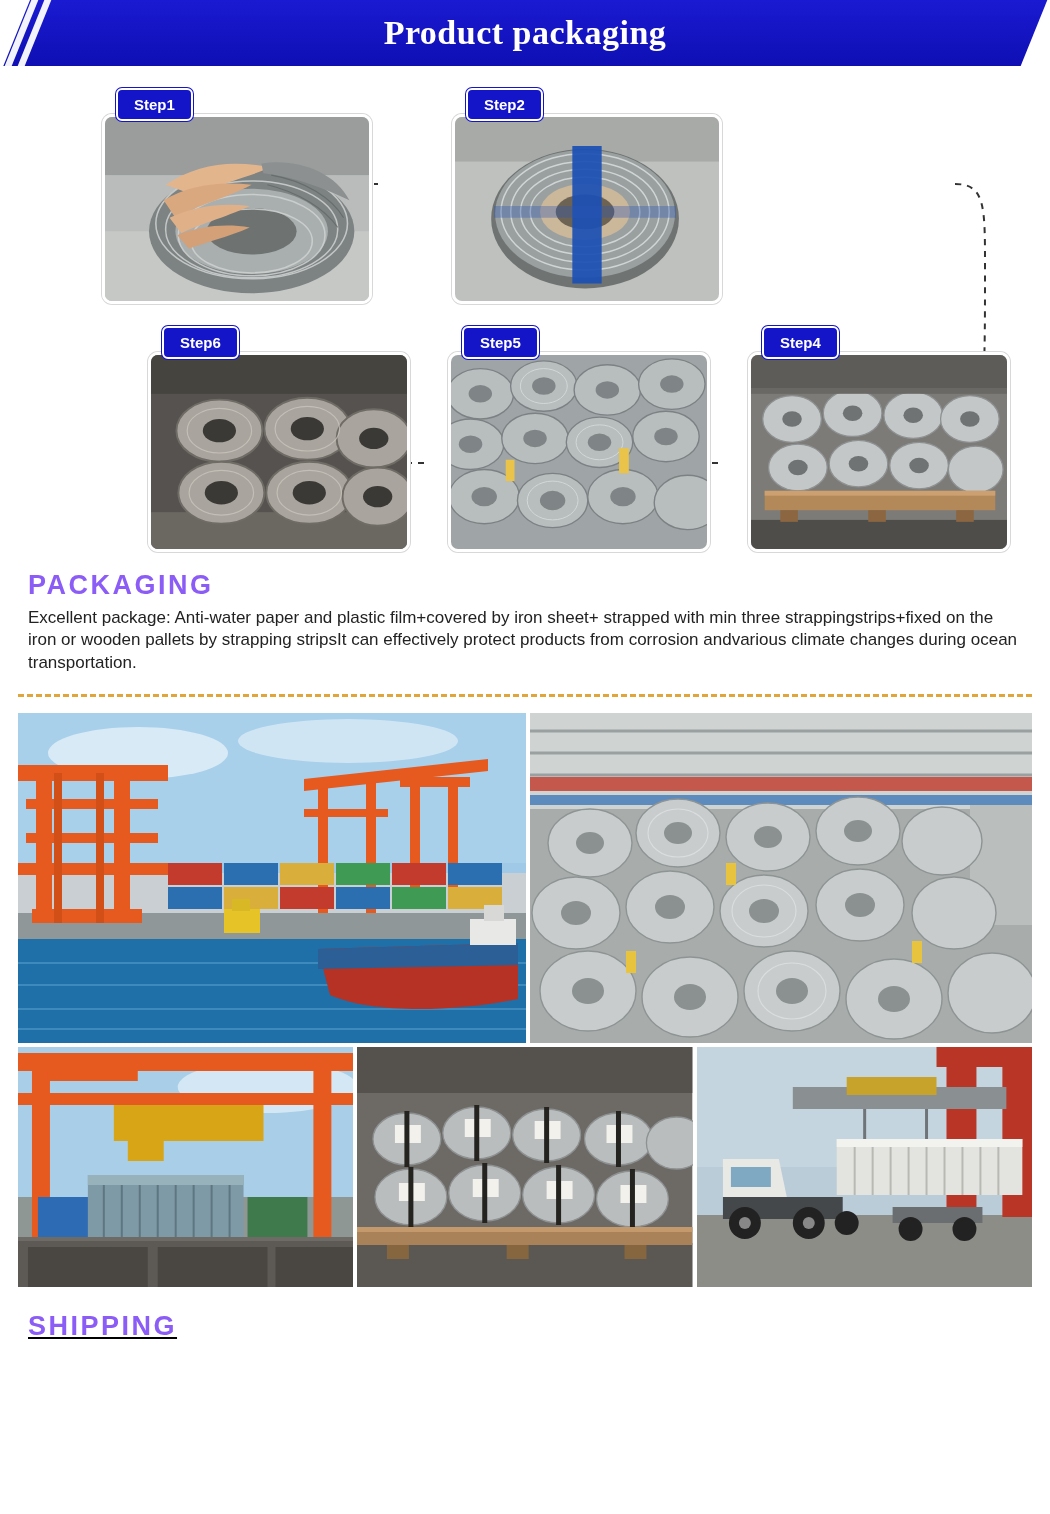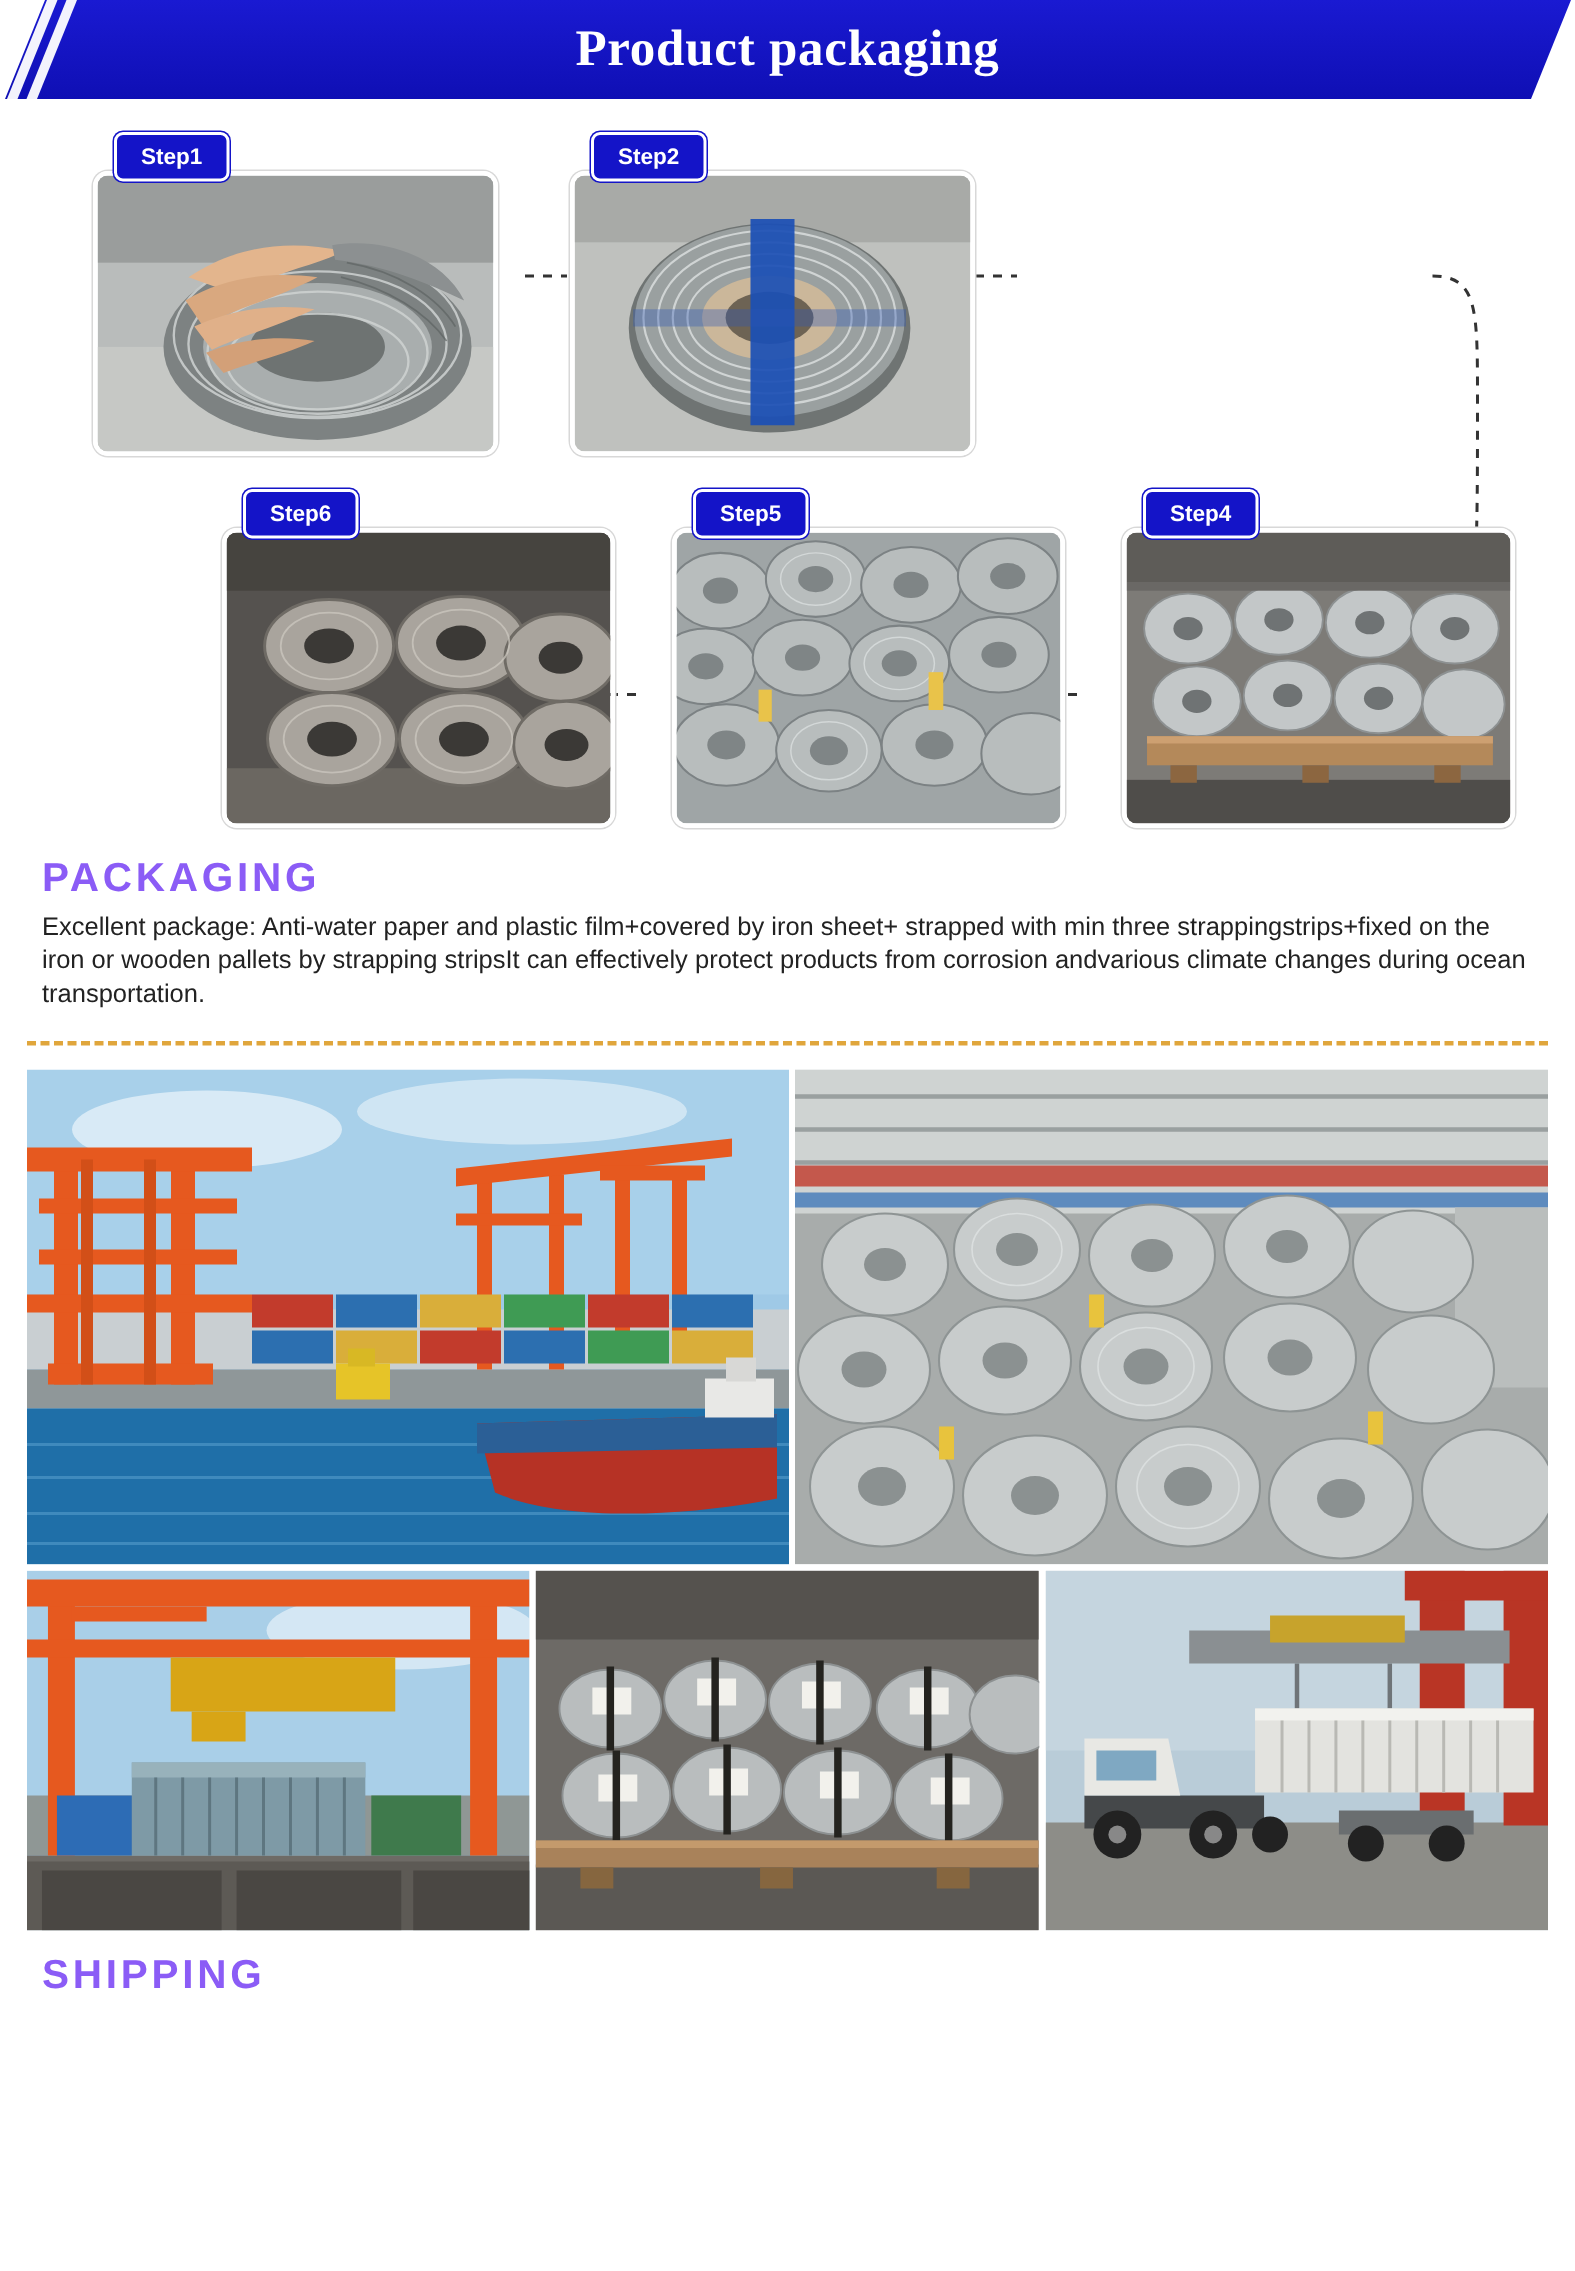--- a/index.html
+++ b/index.html
@@ -73,21 +73,21 @@
   
   .steps-wrap {
     position: relative;
     padding: 22px 0 4px 0;
   }
   .steps-row {
     display: flex;
     position: relative;
     z-index: 2;
   }
-  .row1 { padding-left: 62px; gap: 48px; }
+  .row1 { padding-left: 102px; gap: 80px; }
   .row2 { padding-left: 148px; gap: 38px; margin-top: 22px;}
   .step-cell {
     position: relative;
   }
   .step-badge {
     display: inline-block;
     background: #1414c8;
     color: #fff;
     font-size: 15px;
     font-weight: bold;
@@ -142,21 +142,21 @@
   }
 
   
   .gallery {
     margin: 0 18px;
   }
   .g-row { display: flex; gap: 4px; margin-bottom: 4px; }
   .g-img { overflow: hidden; position: relative; }
   .g-img svg { display:block; width: 100%; height: 100%; }
 
-  .shipping-block { margin-top: 14px; }
+  .shipping-block { margin-top: 24px; text-decoration: underline; }
 </style>
 </head>
 <body>
 
 <div class="page">
 
   <div class="banner">
     <div class="banner-left-white"></div>
     <div class="banner-slashes">
       <span></span>

